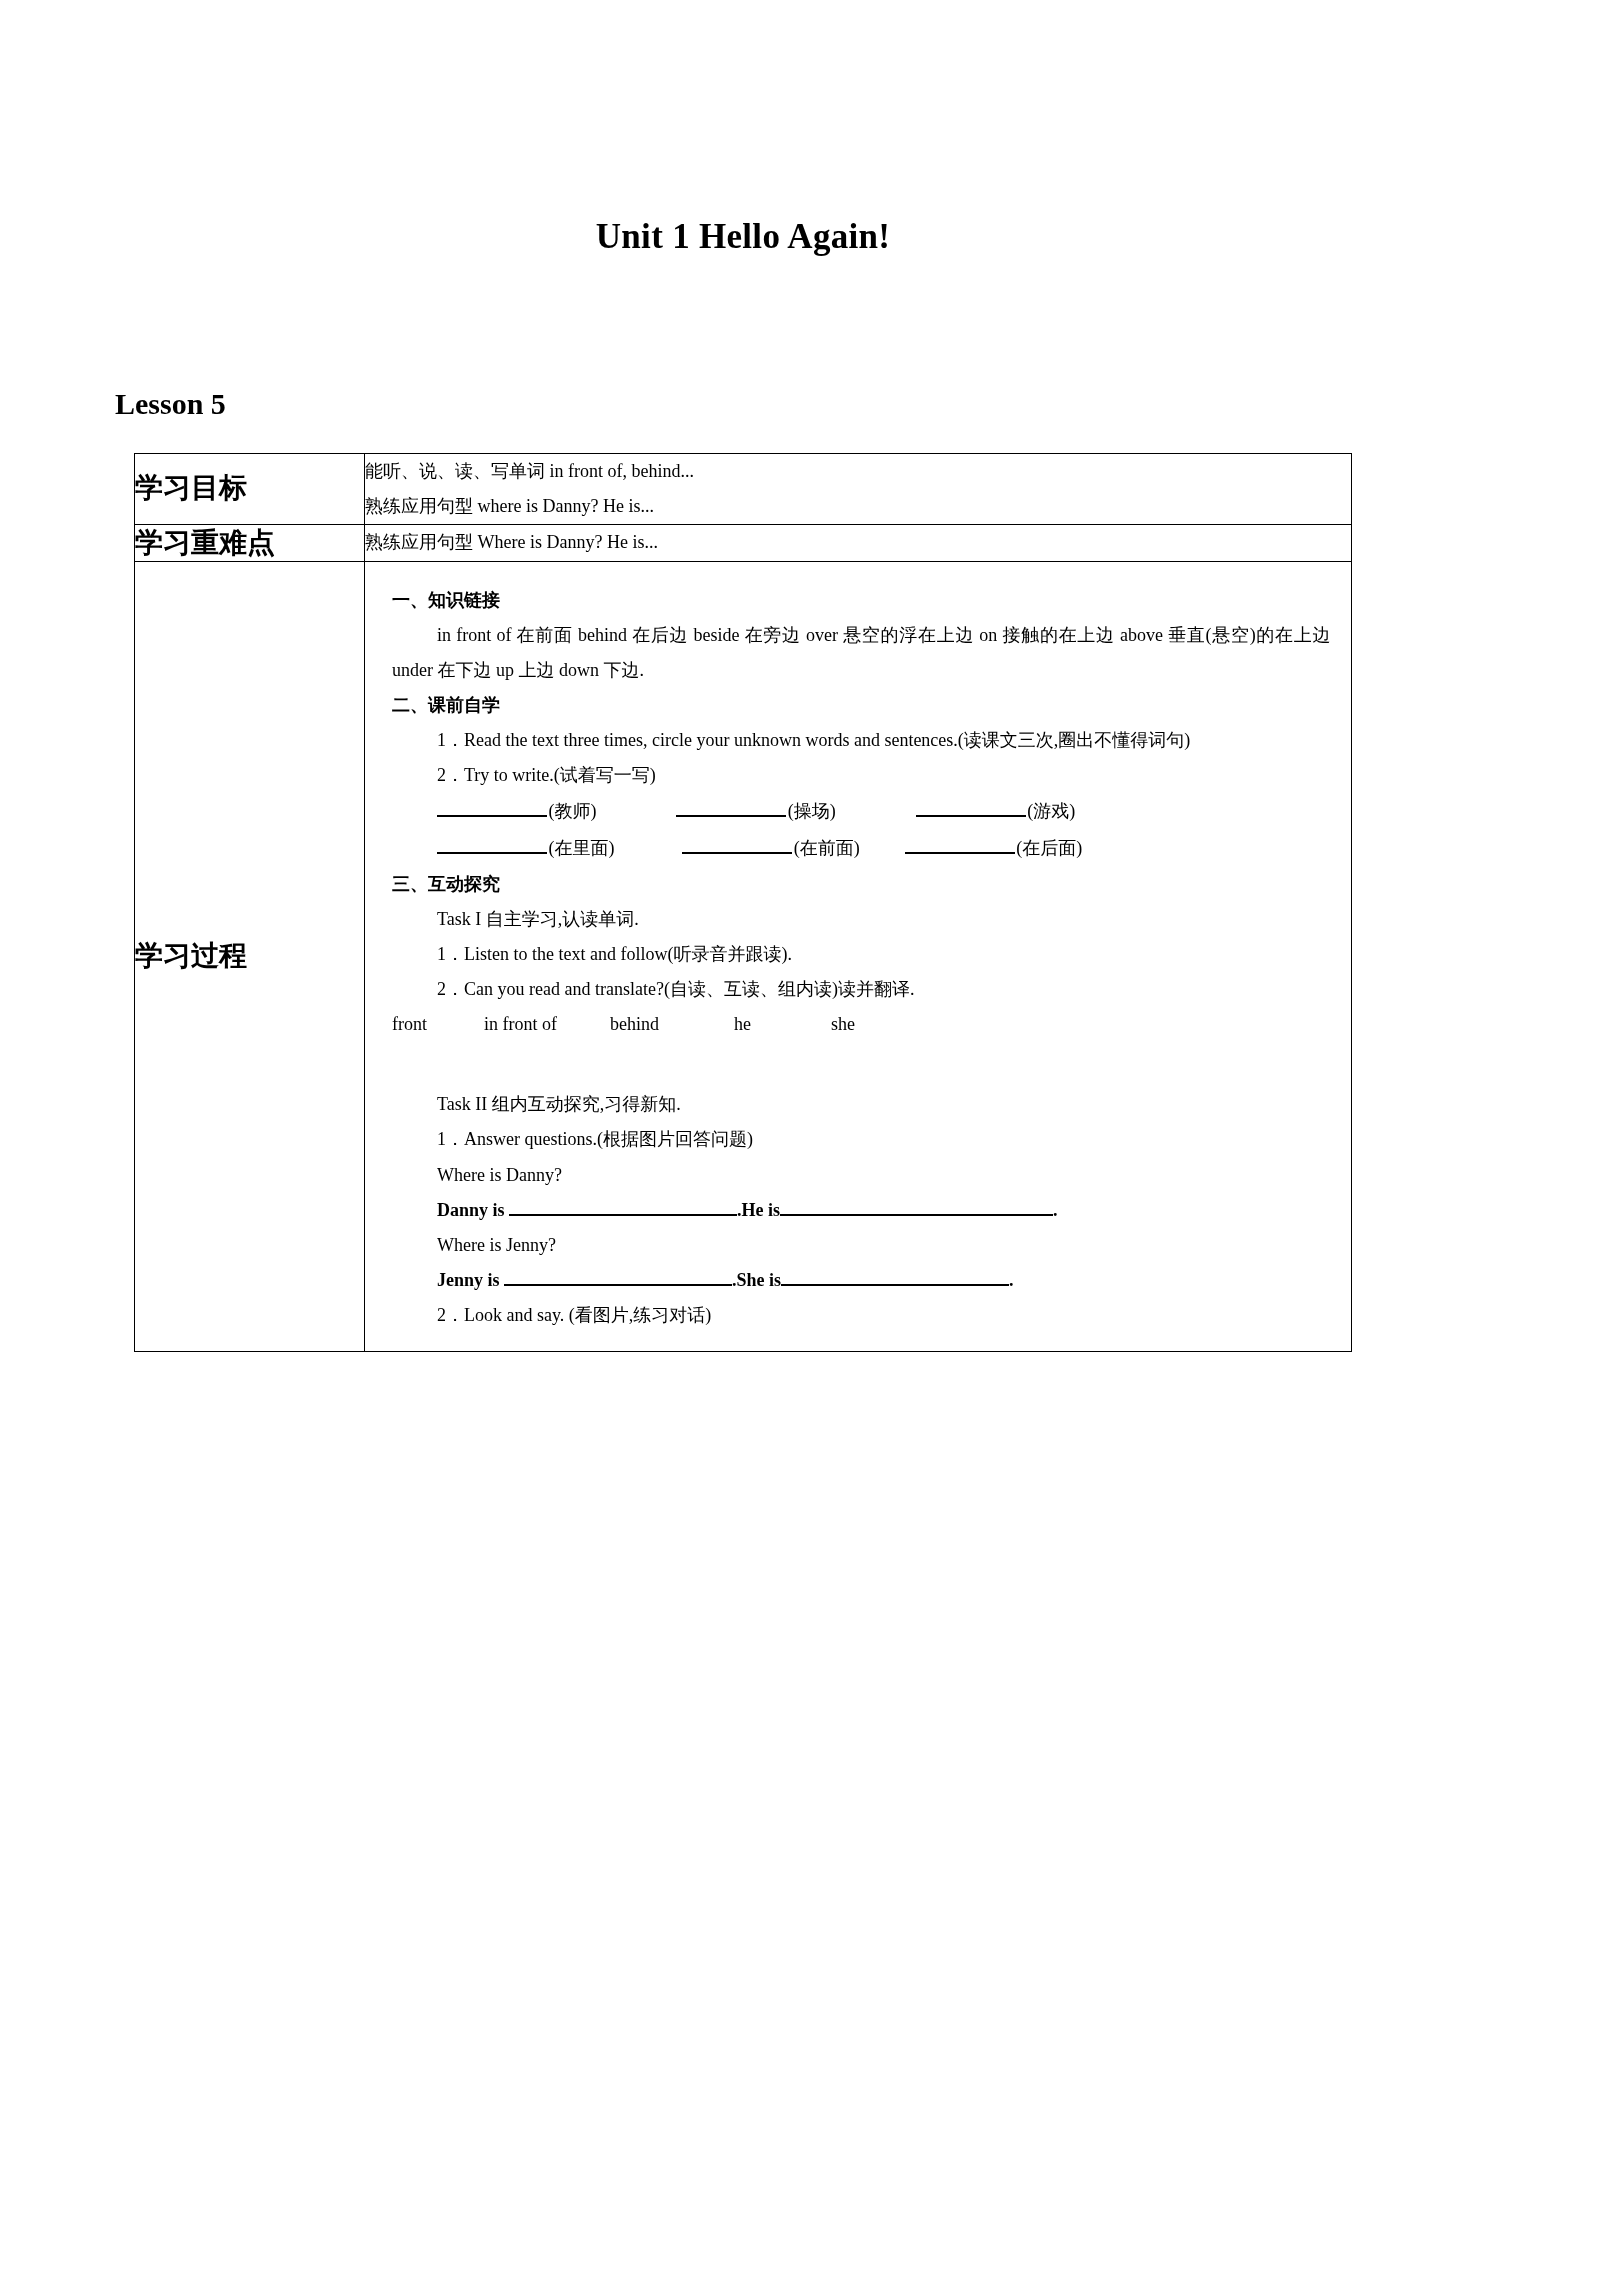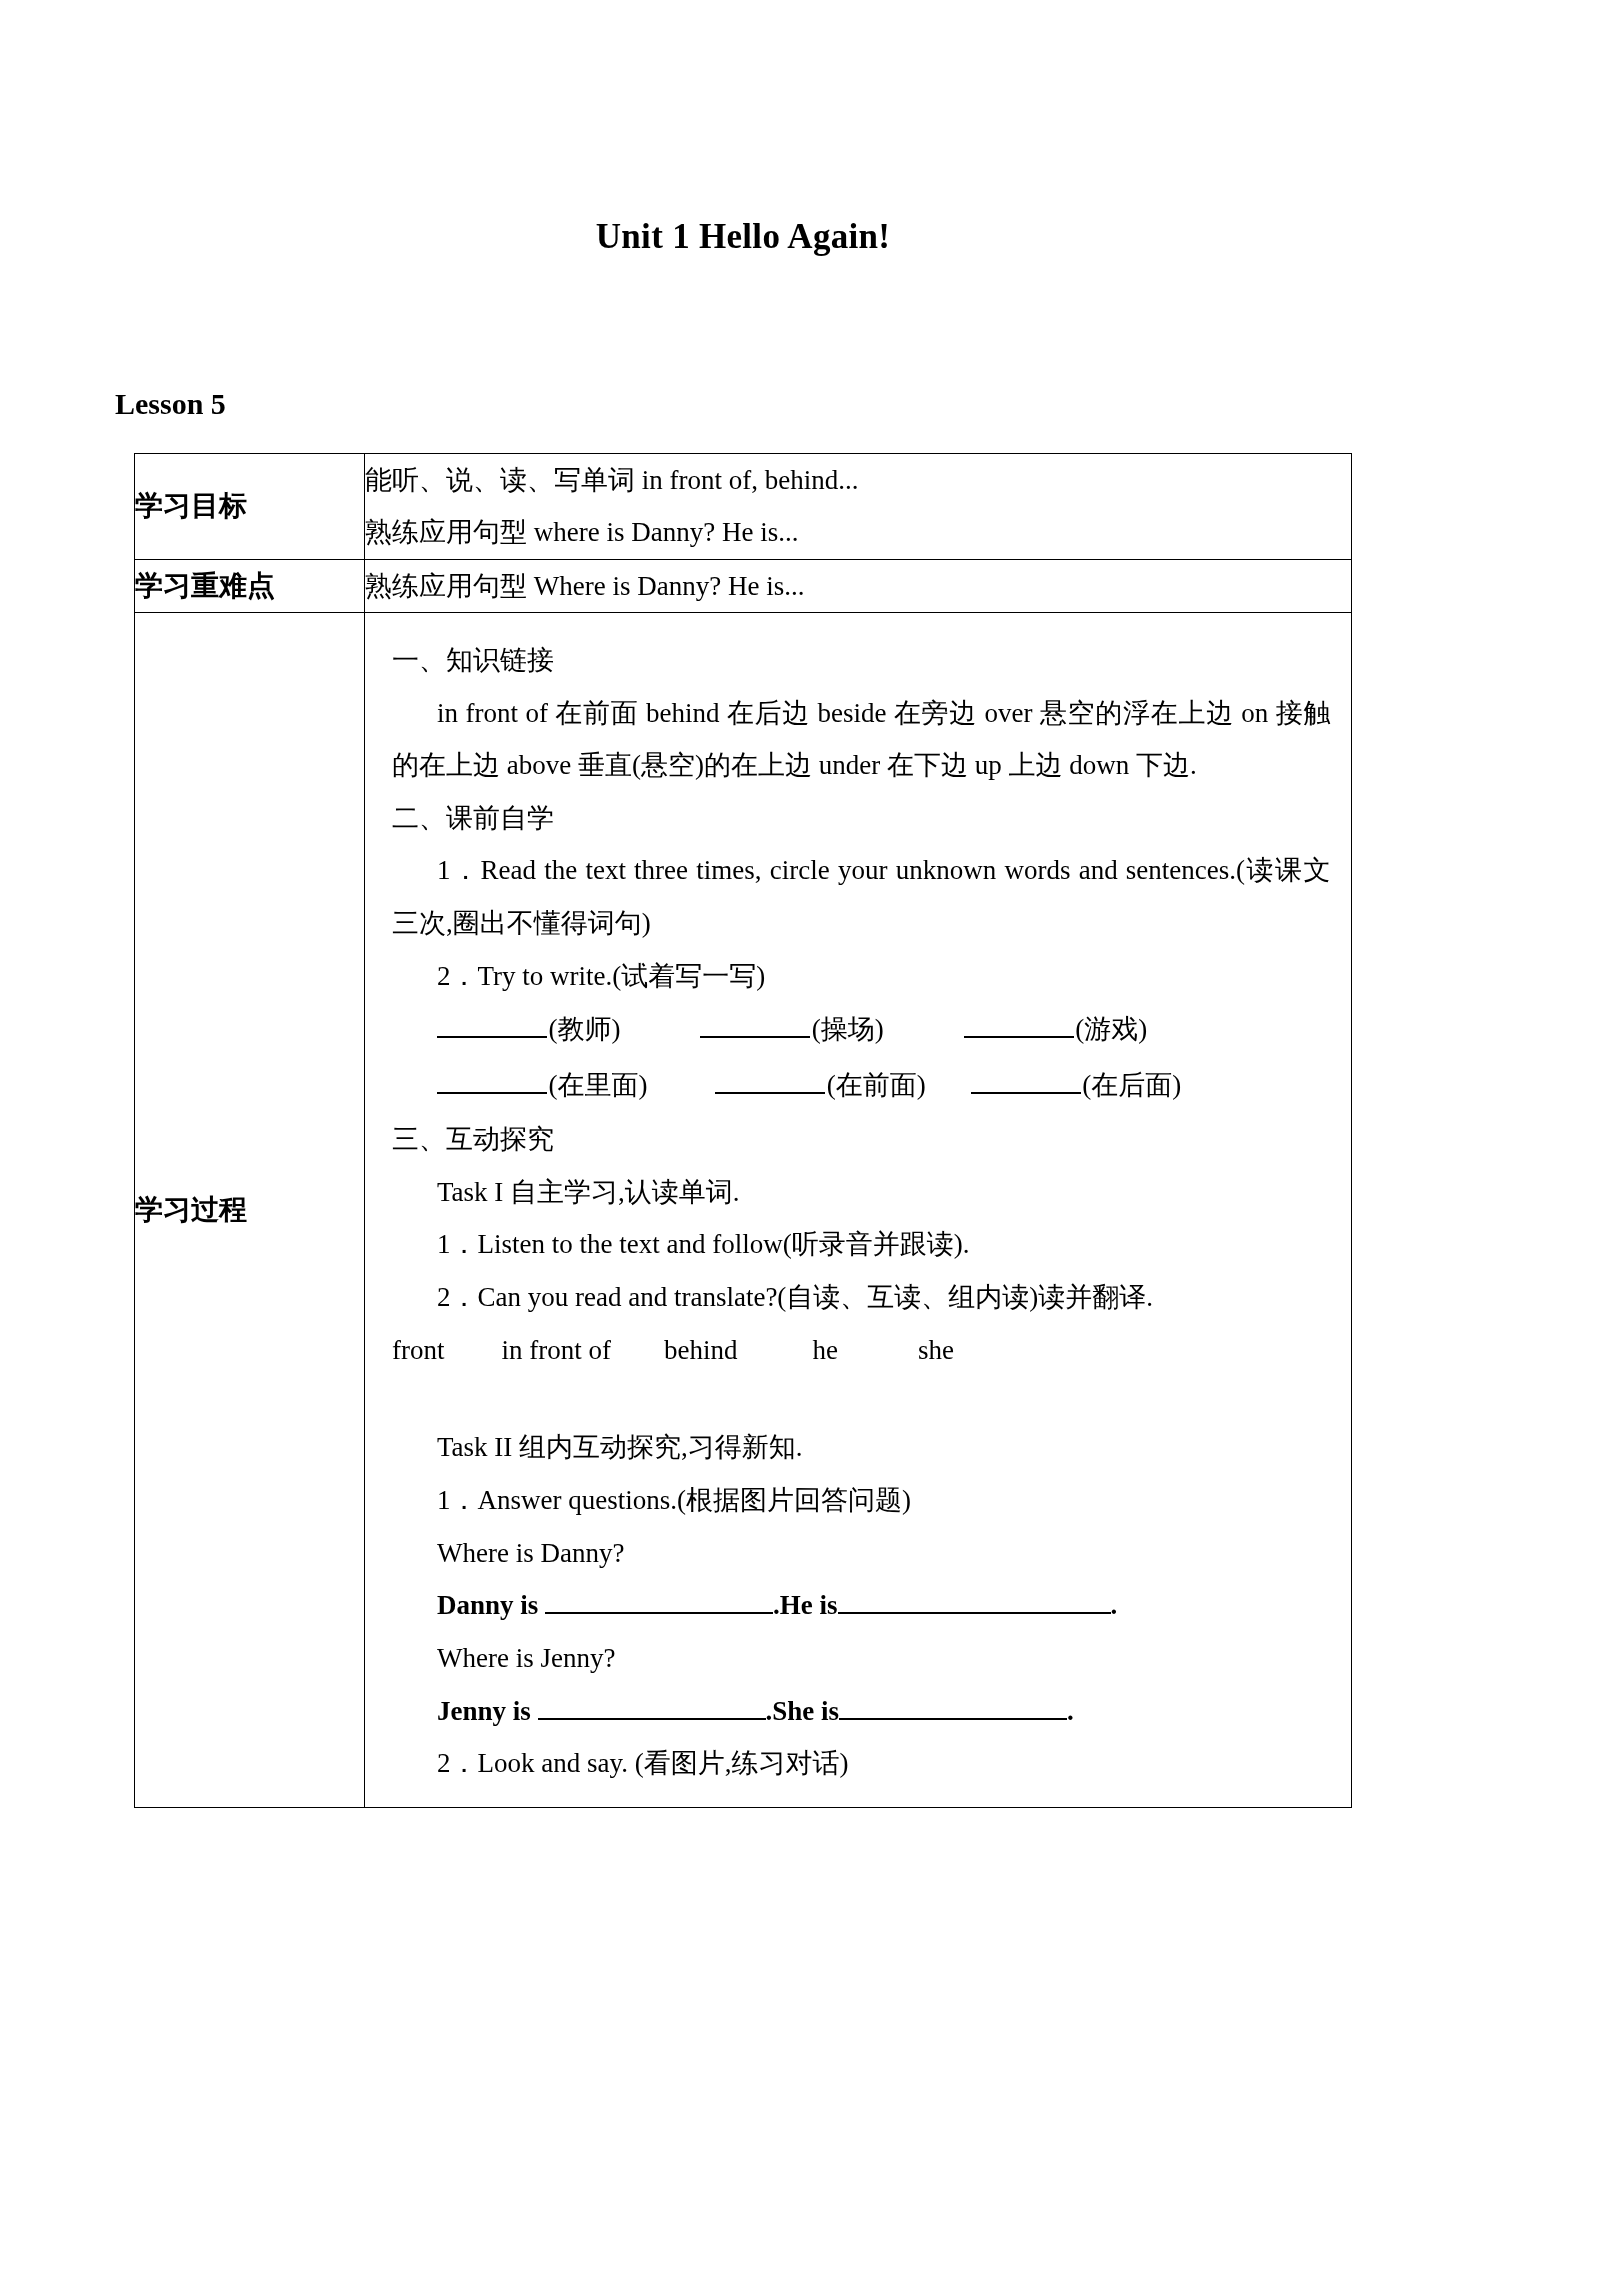--- a/index.html
+++ b/index.html
@@ -55,32 +55,33 @@
     width: 230px;
     text-align: left;
     font-size: 28px;
     font-weight: bold;
     font-family: "Liberation Serif", "DejaVu Serif", serif;
     padding: 17.7px 6.8px;
     line-height: 1.3;
   }
   td.content-cell {
     padding: 20.5px 23px 20.5px 27px;
-    font-size: 27px;
+    font-size: 18px;
     line-height: 1.9;
     vertical-align: middle;
   }
   td.content-cell.top {
     vertical-align: top;
     padding: 20.5px 20.5px 17.7px 27px;
   }
   .goal-line { white-space: nowrap; }
   .sec-head {
     margin: 0;
     line-height: 1.95;
+    font-weight: bold;
   }
   .para {
     margin: 0;
     line-height: 1.95;
     text-align: justify;
   }
   .indent { text-indent: 45px; }
   .indent-small { padding-left: 45px; }
   .spacer-line { height: 45px; }
   .blank-row {

